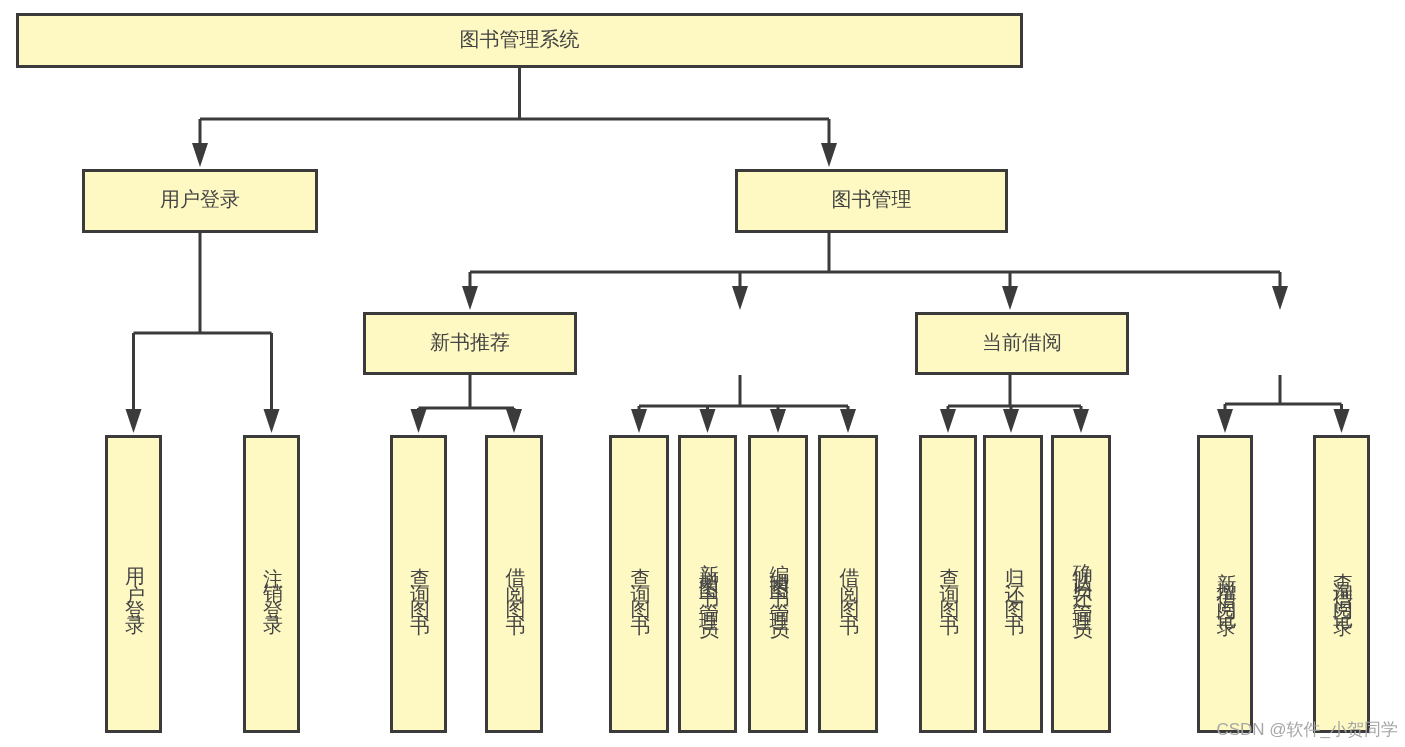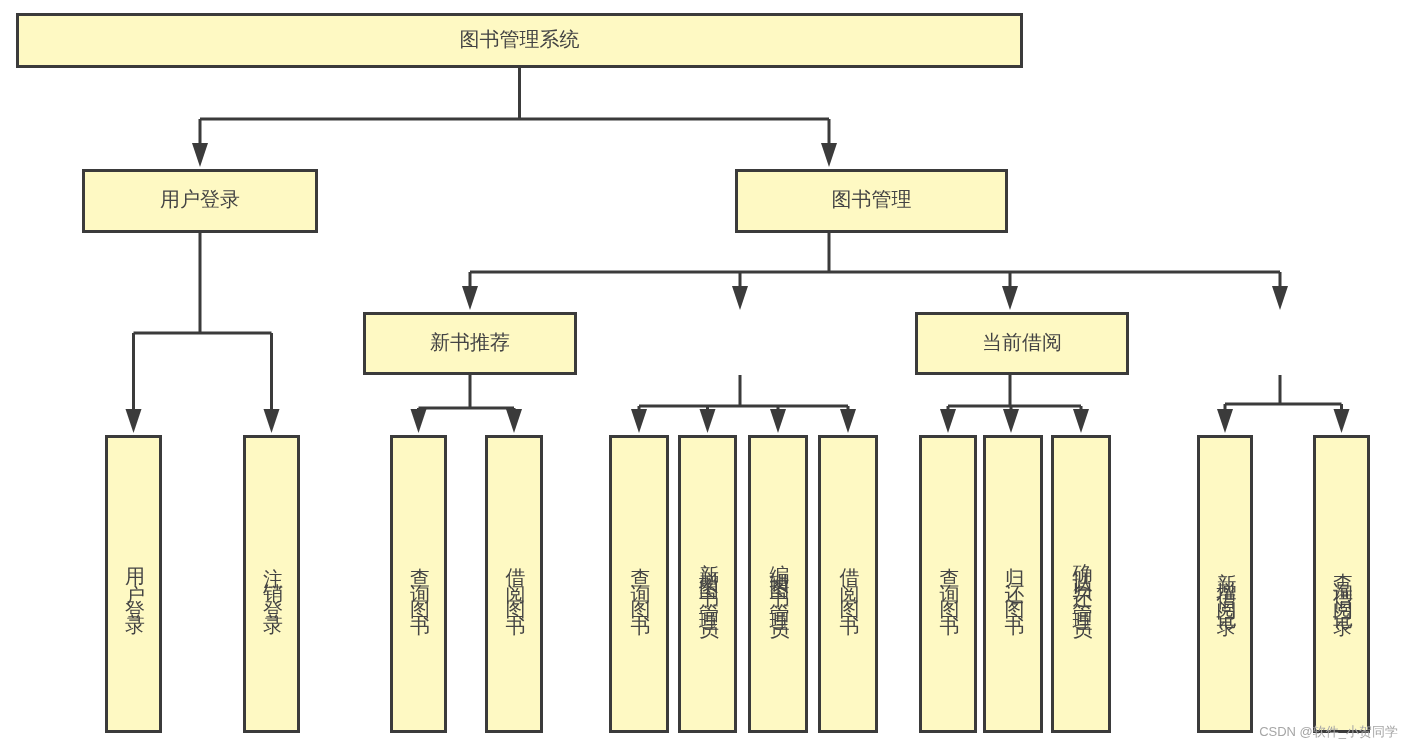--- a/index.html
+++ b/index.html
@@ -49,21 +49,21 @@
     text-orientation: mixed;
     display: block;
   }
   .ls4 .vtext { letter-spacing: 16px; }
   .ls6 .vtext { letter-spacing: 9px; }
   .ls9 .vtext { letter-spacing: 8px; }
   .watermark {
     position: absolute;
     right: 7px;
     bottom: 6px;
-    font-size: 13px;
+    font-size: 17px;
     color: var(--watermark);
     white-space: nowrap;
   }
 </style>
 </head>
 <body>
 
 <div class="canvas">
 
   <svg class="wires" viewBox="0 0 1405 747" xmlns="http://www.w3.org/2000/svg">

